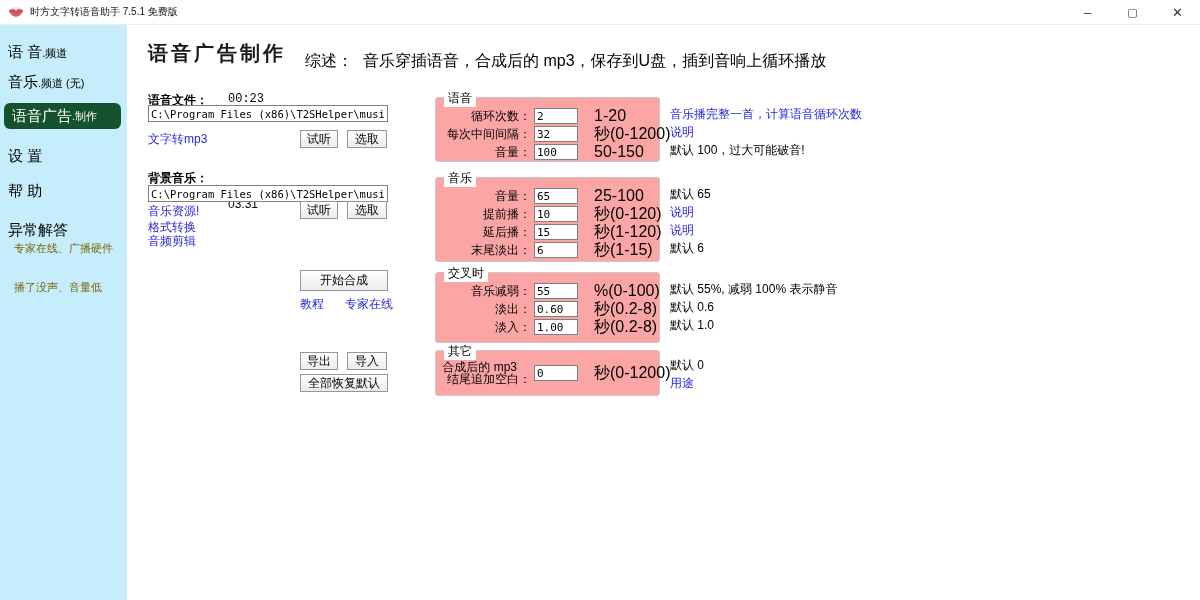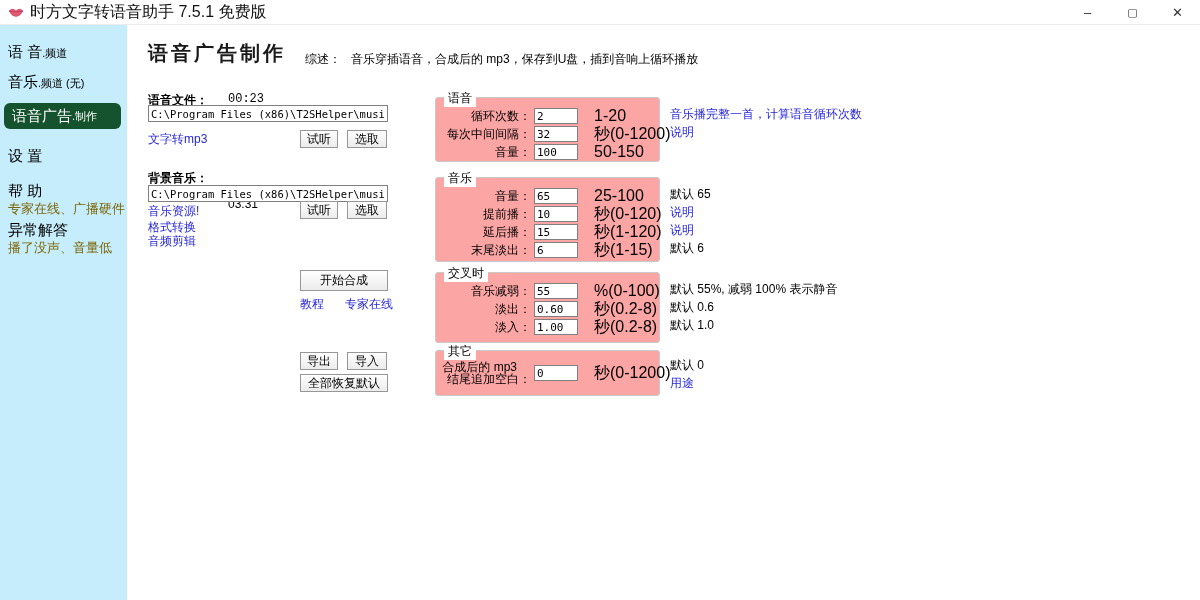--- a/index.html
+++ b/index.html
@@ -5,42 +5,42 @@
   * { margin:0; padding:0; box-sizing:border-box; }
   html,body { width:1200px; height:600px; background:#fff; }
   body { font-family:"Liberation Sans","DejaVu Sans",sans-serif; font-size:12px; color:#000; }
   .app { position:relative; width:1200px; height:600px; overflow:hidden; background:#fff;
          box-shadow: inset 0 0 0 1px #d9d9d9; }
 
   
   .titlebar { position:absolute; left:0; top:0; width:1200px; height:25px; background:#fff;
               display:flex; align-items:center; border-bottom:1px solid #ececec; }
   .app-icon { width:16px; height:12px; margin-left:8px; }
-  .title-text { margin-left:6px; font-size:16px; color:#111; }
+  .title-text { margin-left:6px; font-size:10px; color:#111; }
   .win-controls { position:absolute; right:0; top:0; height:25px; display:flex; }
   .win-btn { width:45px; height:25px; display:flex; align-items:center; justify-content:center;
              font-size:13px; color:#333; cursor:default; }
   .win-btn.max { font-size:11px; }
 
   
   .sidebar { position:absolute; left:0; top:25px; width:127px; height:575px; background:#c6edfb; }
   .side-item { position:absolute; left:8px; white-space:nowrap; color:#000; }
   .side-main { font-size:15px; }
   .side-suffix { font-size:11px; }
-  .side-sub { position:absolute; left:8px; font-size:13px; color:#7d6608; white-space:nowrap; }
+  .side-sub { position:absolute; left:14px; font-size:11px; color:#7d6608; white-space:nowrap;margin-top:41px; }
   .side-pill { position:absolute; left:4px; top:78px; width:117px; height:26px; background:#14532d;
                border-radius:6px; color:#fff; display:flex; align-items:center; padding-left:8px;
                white-space:nowrap; }
   .side-pill .side-main { font-size:15px; }
 
   
   .main { position:absolute; left:127px; top:25px; width:1073px; height:575px; background:#fff; }
   .abs { position:absolute; }
   .page-title { font-size:20px; font-weight:bold; letter-spacing:3px; color:#1a1a1a; }
-  .summary { font-size:12px; color:#000; white-space:nowrap; }
+  .summary { font-size:16px; color:#000; white-space:nowrap; }
   .summary .sum-label { margin-right:10px; }
 
   .field-label { font-weight:bold; font-size:12px;text-align:center; }
   .duration { font-size:12px; }
   .path-input { width:240px; height:17px; border:1px solid #808080; background:#fff;
                 font-family:"DejaVu Sans Mono","Liberation Mono",monospace; font-size:10.5px;
                 padding:0 2px; color:#000; }
   a.link { color:#2626d8; text-decoration:none; font-size:12px; white-space:nowrap; cursor:pointer; }
   .btn { background:linear-gradient(#fefefe,#ececec); border:1px solid #979797; font-size:12px;
          display:flex; align-items:center; justify-content:center; color:#000; cursor:default; }
@@ -216,20 +216,21 @@
           </span>
           <input class="ginput" value="0" style="">
           <span class="grange">秒(0-1200)</span>
         </div>
       </div>
     </div>
 
     <div class="hintcol" style="top:80px;">
       <div class="hintrow"><a class="link">音乐播完整一首，计算语音循环次数</a></div>
       <div class="hintrow"><a class="link">说明</a></div>
+      <div class="hintrow">默认 100，过大可能破音!</div>
     </div>
     <div class="hintcol" style="top:160px;">
       <div class="hintrow">默认 65</div>
       <div class="hintrow"><a class="link">说明</a></div>
       <div class="hintrow"><a class="link">说明</a></div>
       <div class="hintrow">默认 6</div>
     </div>
     <div class="hintcol" style="top:255px;">
       <div class="hintrow">默认 55%, 减弱 100% 表示静音</div>
       <div class="hintrow">默认 0.6</div>

